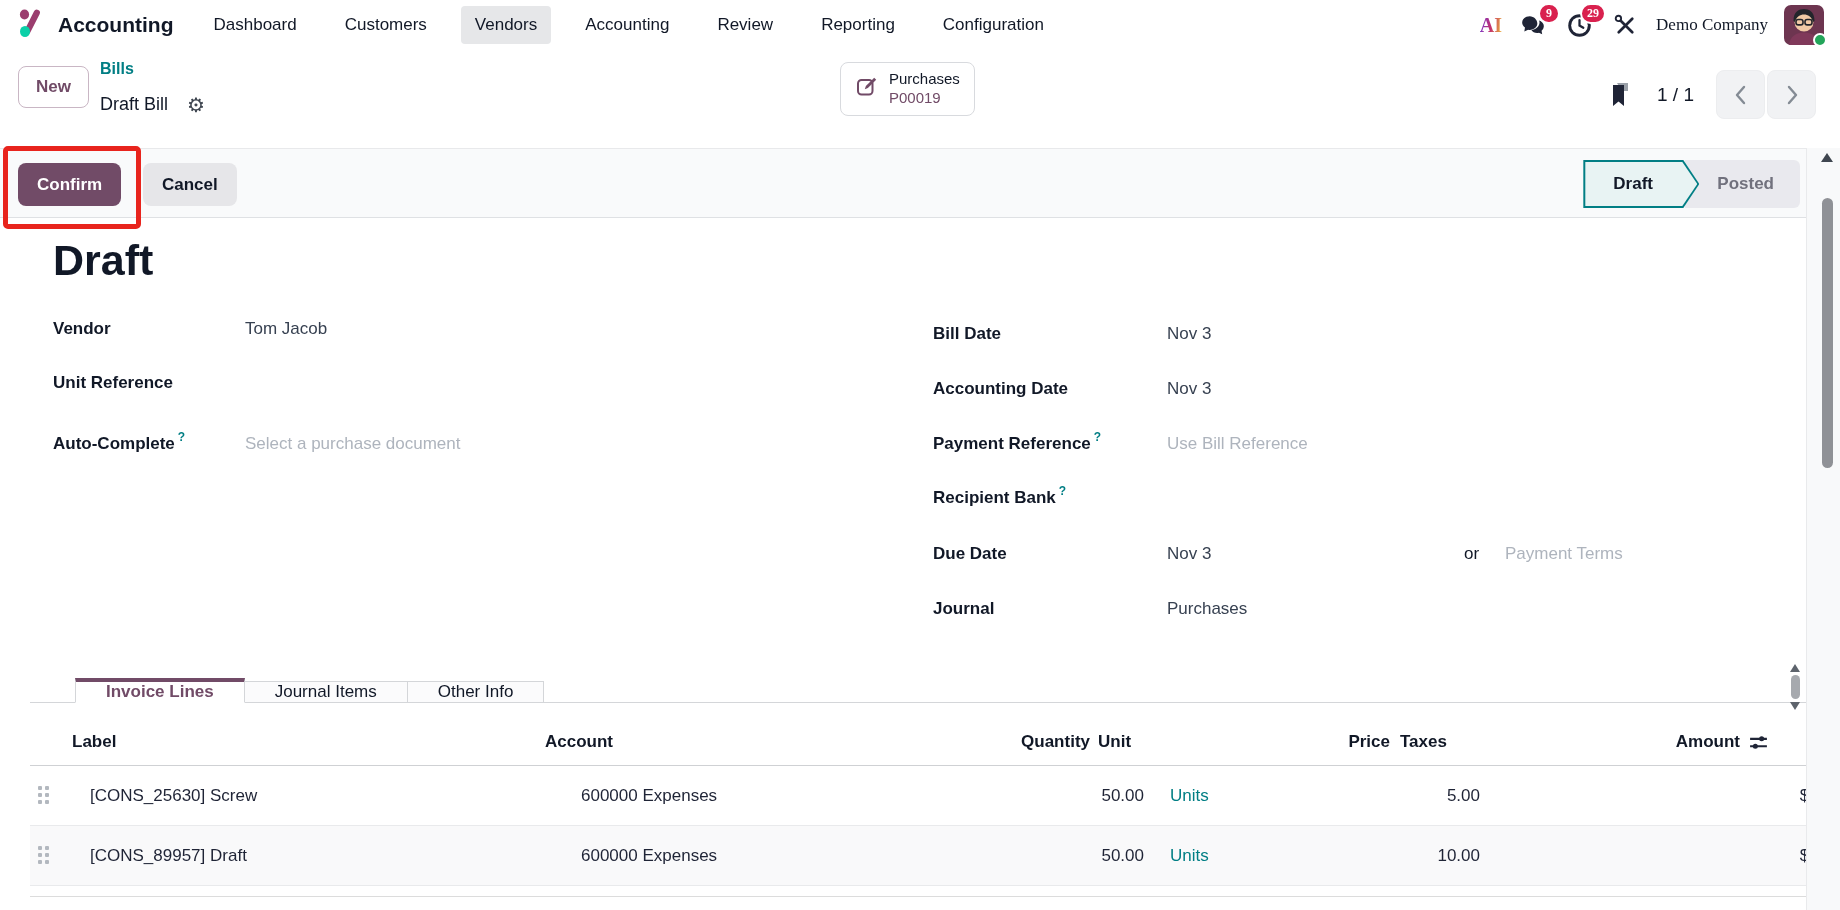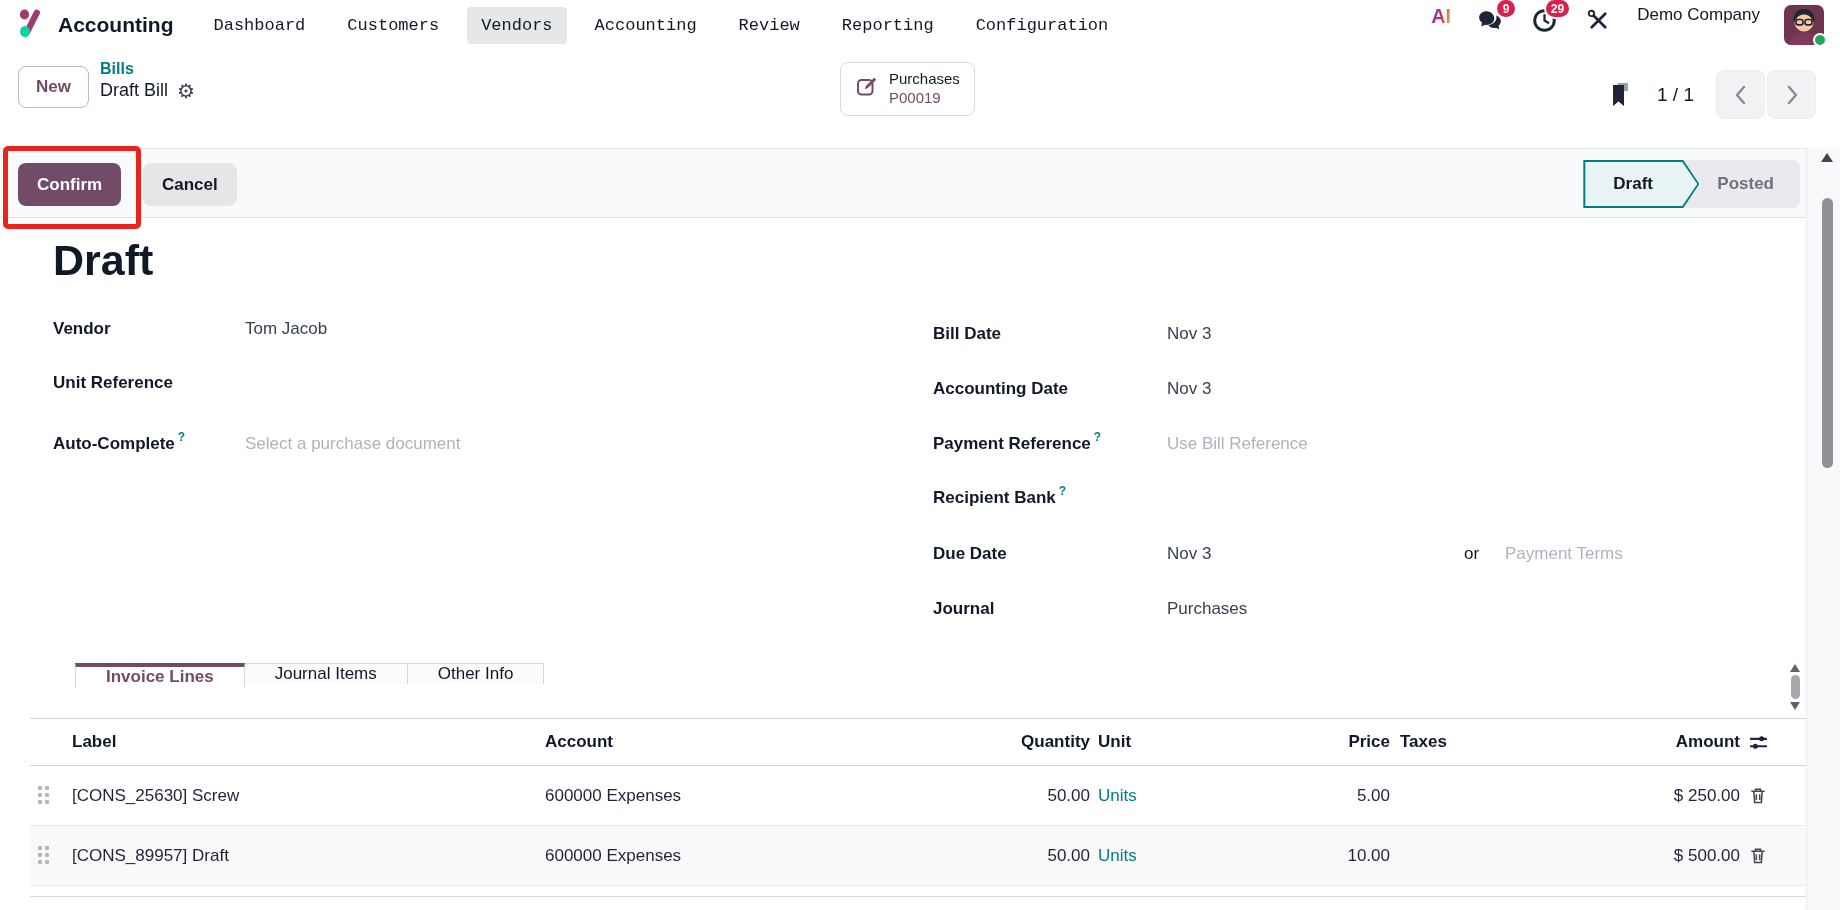--- a/index.html
+++ b/index.html
@@ -5,43 +5,43 @@
   * { margin:0; padding:0; box-sizing:border-box; }
   html,body { width:1840px; height:910px; overflow:hidden; background:#fff;
     font-family:"Liberation Sans", sans-serif; color:#1f2436; }
   #app { position:relative; width:1840px; height:910px; background:#fff; }
 
   
   .navbar { position:absolute; left:0; top:0; width:1840px; height:50px;
     display:flex; align-items:center; padding:0 16px; background:#fff; }
   .brand { display:flex; align-items:center; gap:10px; margin-right:26px; }
   .app-title { font-size:21px; font-weight:700; color:#111827; }
-  .menu { display:flex; align-items:center; gap:14px;font-family:Liberation Mono, monospace; }
+  .menu { display:flex; align-items:center; gap:20px; }
   .menu-item { font-size:17px; color:#111827; padding:9px 14px; border-radius:4px; cursor:pointer; white-space:nowrap; }
   .menu-item.active { background:#e6e7e9; }
-  .nav-right { margin-left:auto; display:flex; align-items:flex-start; gap:24px; }
+  .nav-right { margin-left:auto; display:flex; align-items:center; gap:16px;font-family:Liberation Serif, serif; }
   .ai-label { font-size:20px; font-weight:800;
     background:linear-gradient(100deg,#7d35c6 10%,#c3306e 50%,#e8a33d 90%);
     -webkit-background-clip:text; background-clip:text; color:transparent; }
   .icon-btn { position:relative; width:30px; height:30px; display:flex; align-items:center; justify-content:center; cursor:pointer; }
   .badge { position:absolute; top:-7px; right:-12px; min-width:22px; height:21px; padding:0 5px;
     background:#d9214e; border:2px solid #fff; border-radius:11px; color:#fff;
     font-size:12px; font-weight:700; display:flex; align-items:center; justify-content:center; }
   .company-name { font-size:17px; color:#111827; }
   .avatar-wrap { position:relative; width:40px; height:40px; cursor:pointer; }
   .status-dot { position:absolute; right:-3px; bottom:-2px; width:14px; height:14px;
     background:#23a55a; border:2px solid #fff; border-radius:50%; }
 
   
   .crumb-bar { position:absolute; left:0; top:50px; width:1840px; height:98px; background:#fff; }
   .btn-new { position:absolute; left:18px; top:16px; padding:10px 17px; background:#fff;
     border:1px solid #c9b6c4; border-radius:8px; color:#714B67; font-size:17px; font-weight:700; cursor:pointer; }
   .crumb-stack { position:absolute; left:100px; top:10px; }
   .crumb-parent { color:#017E84; font-size:16px; font-weight:700; cursor:pointer; }
-  .crumb-current { display:flex; align-items:center; gap:9px; margin-top:2px; }
+  .crumb-current { display:flex; align-items:center; gap:19px; margin-top:16px; }
   .crumb-current-label { font-size:18px; color:#111827; }
   .gear-glyph { font-size:20px; color:#3f4650; cursor:pointer; line-height:1; }
   .linked-doc { position:absolute; left:840px; top:12px; height:54px; display:flex; align-items:center; gap:10px;
     background:#fff; border:1px solid #d8dade; border-radius:8px; padding:6px 14px; cursor:pointer; }
   .linked-doc-lines { display:flex; flex-direction:column; line-height:1.25; }
   .linked-doc-l1 { font-size:15px; color:#111827; }
   .linked-doc-l2 { font-size:15px; color:#714B67; }
   .crumb-right { position:absolute; right:24px; top:20px; display:flex; align-items:center; gap:16px; }
   .pager-count { font-size:19px; color:#111827; margin:0 6px; }
   .pager-btn { width:49px; height:49px; background:#f1f2f4; border:1px solid #ecedef; border-radius:8px;
@@ -77,37 +77,37 @@
   .f-value { position:absolute; font-size:17px; color:#374151; cursor:text;text-align:center; }
   .f-placeholder { color:#aeb4bd; }
   .left-row  { left:53px; width:850px; }
   .right-row { left:933px; width:860px; }
   .left-row  .f-value { left:192px; }
   .right-row .f-value { left:234px; }
   .or-sep { position:absolute; left:531px; font-size:17px; color:#111827; }
   .terms-ph { position:absolute; left:572px; font-size:17px; color:#aeb4bd; cursor:text; }
 
   
-  .tabbar { position:absolute; left:30px; top:445px; width:1776px; height:56px;
-    display:flex; align-items:flex-start; border-bottom:1px solid #d4d6d9; }
+  .tabbar { position:absolute; left:30px; top:429px; width:1776px; height:56px;
+    display:flex; align-items:flex-end; border-bottom:1px solid #d4d6d9; }
   .tabbar .spacer-l { width:45px; }
   .tab { display:flex; align-items:center; padding:0 30px; font-size:17px; cursor:pointer; }
   .tab.active { background:#fff; color:#714B67; font-weight:600;
     border-top:4px solid #714B67; border-left:1px solid #d4d6d9; border-right:1px solid #d4d6d9;
     border-bottom:1px solid #fff; margin-bottom:-1px; }
   .tab.inactive { background:#fbfbfc; color:#111827;
     border-top:1px solid #d4d6d9; border-right:1px solid #d4d6d9; }
   .tab.inactive.first-inactive { border-left:none; }
 
   
   .lines-table { position:absolute; left:30px; top:501px; width:1776px; }
   .tr { display:grid; grid-template-columns:36px 479px 450px 95px 70px 230px 80px 270px 66px;
     align-items:center; font-size:17px; }
   .thead { height:47px; font-weight:700; color:#111827; border-bottom:1px solid #cfd1d4; background:#fff; }
-  .trow { height:60px; border-bottom:1px solid #e9eaec; color:#1f2436; }
+  .trow { height:60px; border-bottom:1px solid #e9eaec; color:#1f2436;gap:18px; }
   .trow.striped { background:#f9f9fa; }
   .c-label { padding-left:6px; }
   .c-qty { text-align:right; }
   .c-unit { padding-left:8px; }
   .c-unit .unit-link { color:#017E84; cursor:pointer; }
   .c-price { text-align:right; }
   .c-taxes { padding-left:10px; }
   .c-amount { text-align:right; }
   .c-end { display:flex; justify-content:flex-start; padding-left:8px; }
   .drag-handle { width:14px; height:20px; margin-left:8px; display:grid;

